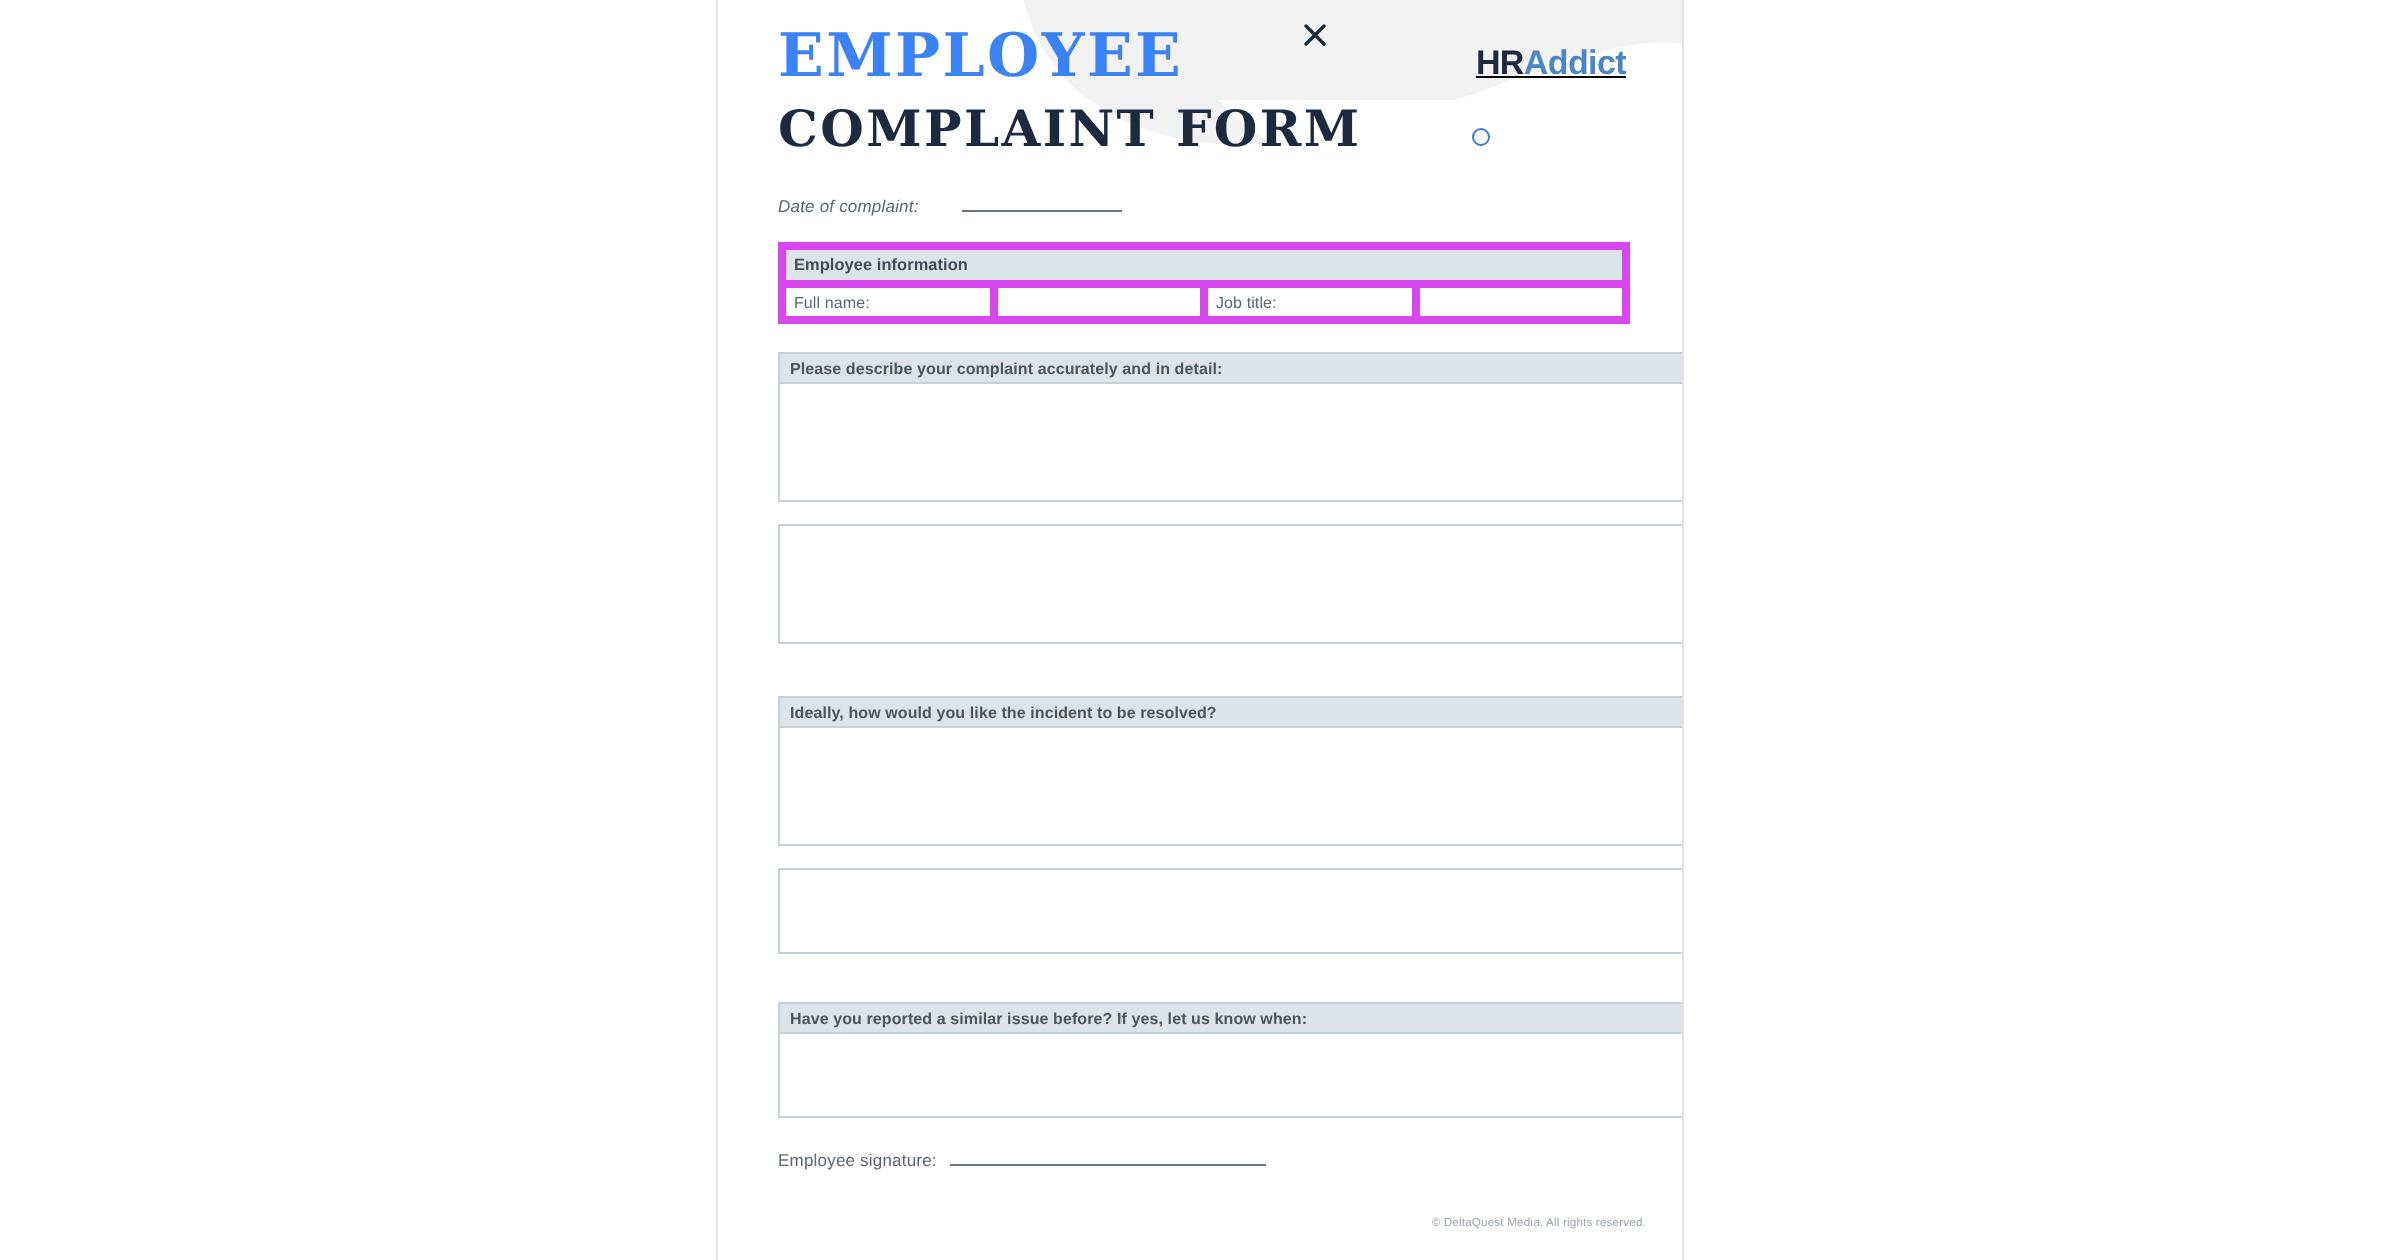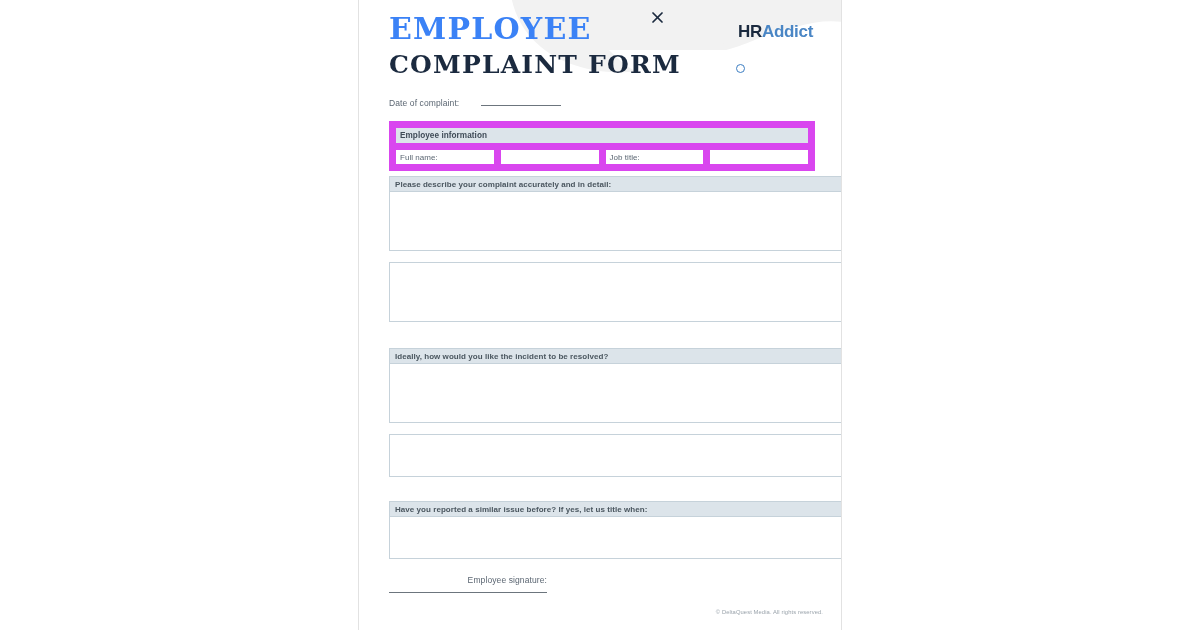--- a/index.html
+++ b/index.html
@@ -58,20 +58,21 @@
   #close-btn svg { display:block; }
 
   #brand-logo {
     position: absolute;
     right: 28px;
     top: 22px;
     font-size: 17px;
     font-weight: bold;
     letter-spacing: -0.3px;
     white-space: nowrap;
+    text-decoration: underline;
   }
   .brand-hr { color: #1b2a3f; }
   .brand-addict { color: #4a86c5; }
 
   #brand-circle {
     position: absolute;
     right: 96px;
     top: 64px;
     width: 9px;
     height: 9px;
@@ -103,20 +104,21 @@
   }
 
   
   #date-row {
     position: absolute;
     left: 30px;
     top: 98px;
     display: flex;
     align-items: flex-end;
     gap: 22px;
+    font-style: italic;
   }
   .field-label {
     font-size: 8.5px;
     color: #5b6672;
     letter-spacing: 0.1px;
     white-space: nowrap;
   }
   .rule-line {
     display: inline-block;
     height: 0;
@@ -128,21 +130,21 @@
   
   #emp-table {
     position: absolute;
     left: 30px;
     top: 121px;
     width: 426px;
     border-collapse: collapse;
     table-layout: fixed;
   }
   #emp-table td {
-    border: 7px solid #d946ef;
+    border: 4px solid #d946ef;
     height: 14px;
     padding: 0 4px;
     font-size: 8px;
     color: #5b6672;
     vertical-align: middle;
     background: #ffffff;
     letter-spacing: 0.05px;
   }
   #emp-table td.hdr {
     background: #dce4ea;
@@ -181,21 +183,20 @@
   }
 
   
   #sig-row {
     position: absolute;
     left: 30px;
     top: 575px;
     display: flex;
     align-items: flex-end;
     gap: 7px;
-    flex-direction: column;
   }
   #sig-rule { width: 158px; }
 
   
   #footer-copy {
     position: absolute;
     right: 18px;
     top: 609px;
     font-size: 5.8px;
     color: #9aa3ab;
@@ -262,21 +263,21 @@
     <div class="qblock" style="top:348px">
       <div class="qhead">Ideally, how would you like the incident to be resolved?</div>
       <div class="qbody" style="height:60px"></div>
     </div>
 
     <div class="qblock" style="top:434px">
       <div class="qbody" style="height:43px"></div>
     </div>
 
     <div class="qblock" style="top:501px">
-      <div class="qhead">Have you reported a similar issue before? If yes, let us title when:</div>
+      <div class="qhead">Have you reported a similar issue before? If yes, let us know when:</div>
       <div class="qbody" style="height:43px"></div>
     </div>
 
     <div id="sig-row">
       <span class="field-label">Employee signature:</span>
       <span class="rule-line" id="sig-rule"></span>
     </div>
 
     <div id="footer-copy">© DeltaQuest Media. All rights reserved.</div>
 

